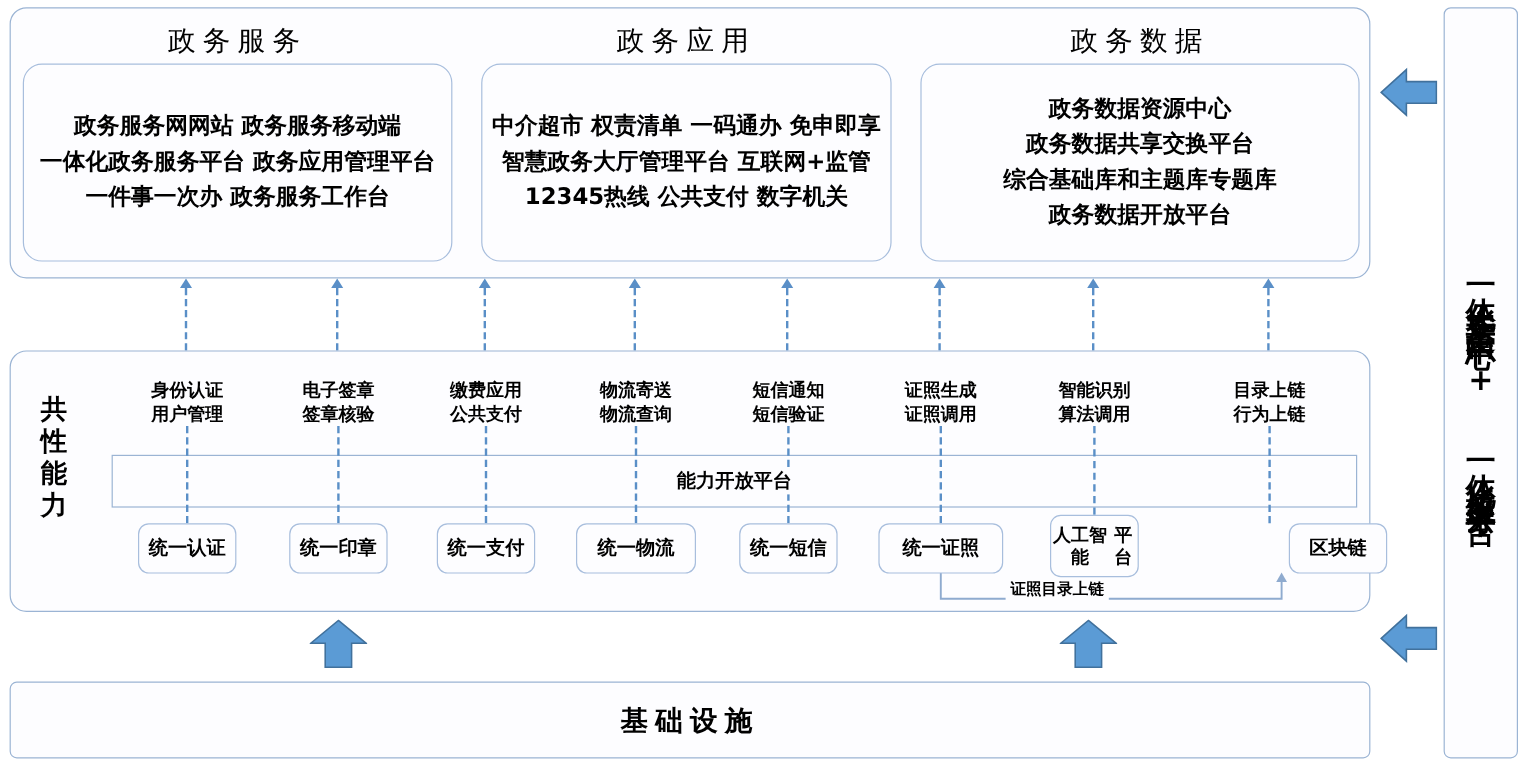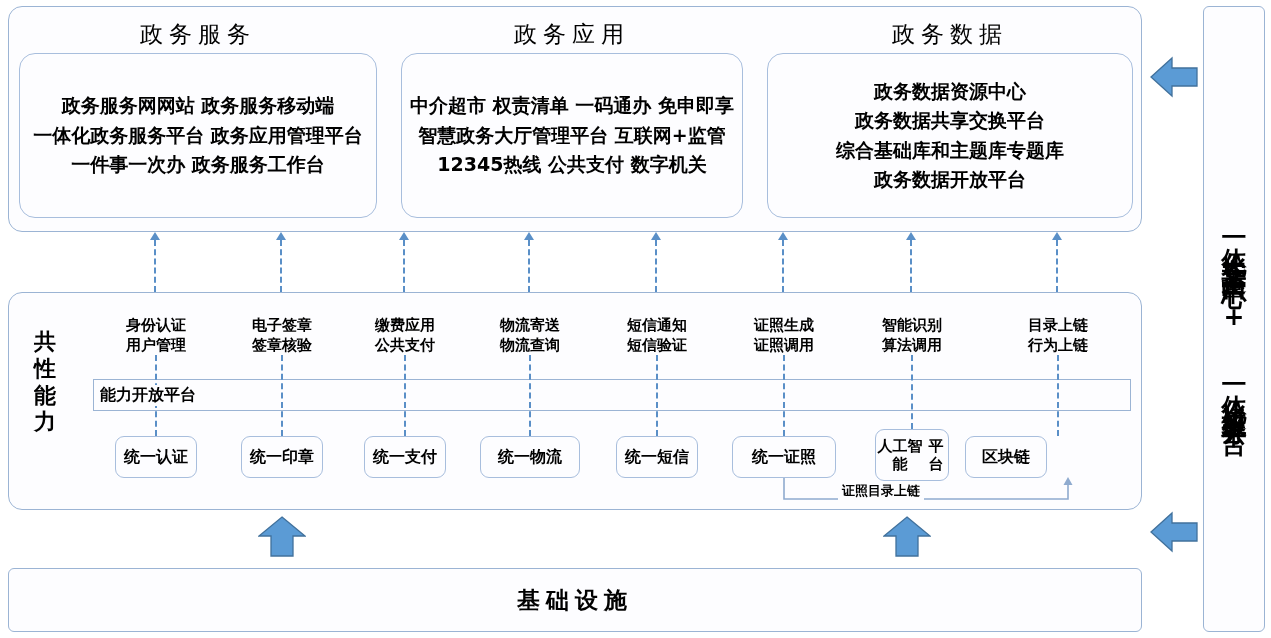--- a/index.html
+++ b/index.html
@@ -103,24 +103,24 @@
     font-weight: bold;
     line-height: 1.35;
     color: #000;
     white-space: nowrap;
     transform: translateX(-50%);
   }
 
   #openplat-bar {
     position: absolute;
     left: 84px; top: 86px;
-    width: 1038px; height: 32px;
+    width: 1038px; height: 44px;
     border: 1.4px solid #9bb4d4;
     background: #fdfdff;
-    display: flex; align-items: center; justify-content: flex-start;
+    display: flex; align-items: center; justify-content: center;
   }
   #openplat-bar span {
     font-size: 16px; font-weight: bold; color: #000;
     background: #fdfdff; padding: 0 6px; position: relative; z-index: 4;
   }
 
   .cap-box {
     position: absolute;
     top: 143px;
     height: 42px;
@@ -303,21 +303,21 @@
         <div class="cap-box" style="left: 648px; width: 82px;">
           <div>统一短信</div>
         </div>
         <div class="cap-box" style="left: 775px; width: 104px;">
           <div>统一证照</div>
         </div>
         <div class="cap-box two-line" style="left: 903px; width: 74px;">
           <div>人工智能</div>
           <div>平台</div>
         </div>
-        <div class="cap-box" style="left: 997px; width: 82px;">
+        <div class="cap-box" style="left: 1106px; width: 82px;">
           <div>区块链</div>
         </div>
       </div>
 
     <svg id="cert-chain-path" viewBox="0 0 300 34" xmlns="http://www.w3.org/2000/svg">
       <path d="M 5 0 L 5 24 L 289 24 L 289 8" fill="none" stroke="#8fabcf" stroke-width="1.6"></path>
       <path d="M 289 2 L 284.5 10 L 293.5 10 Z" fill="#8fabcf"></path>
     </svg>
   <div class="dash" style="left: 146px; top: 62px; height: 81px; z-index: 2;"></div>
       <div class="dash" style="left: 272px; top: 62px; height: 81px; z-index: 2;"></div>

